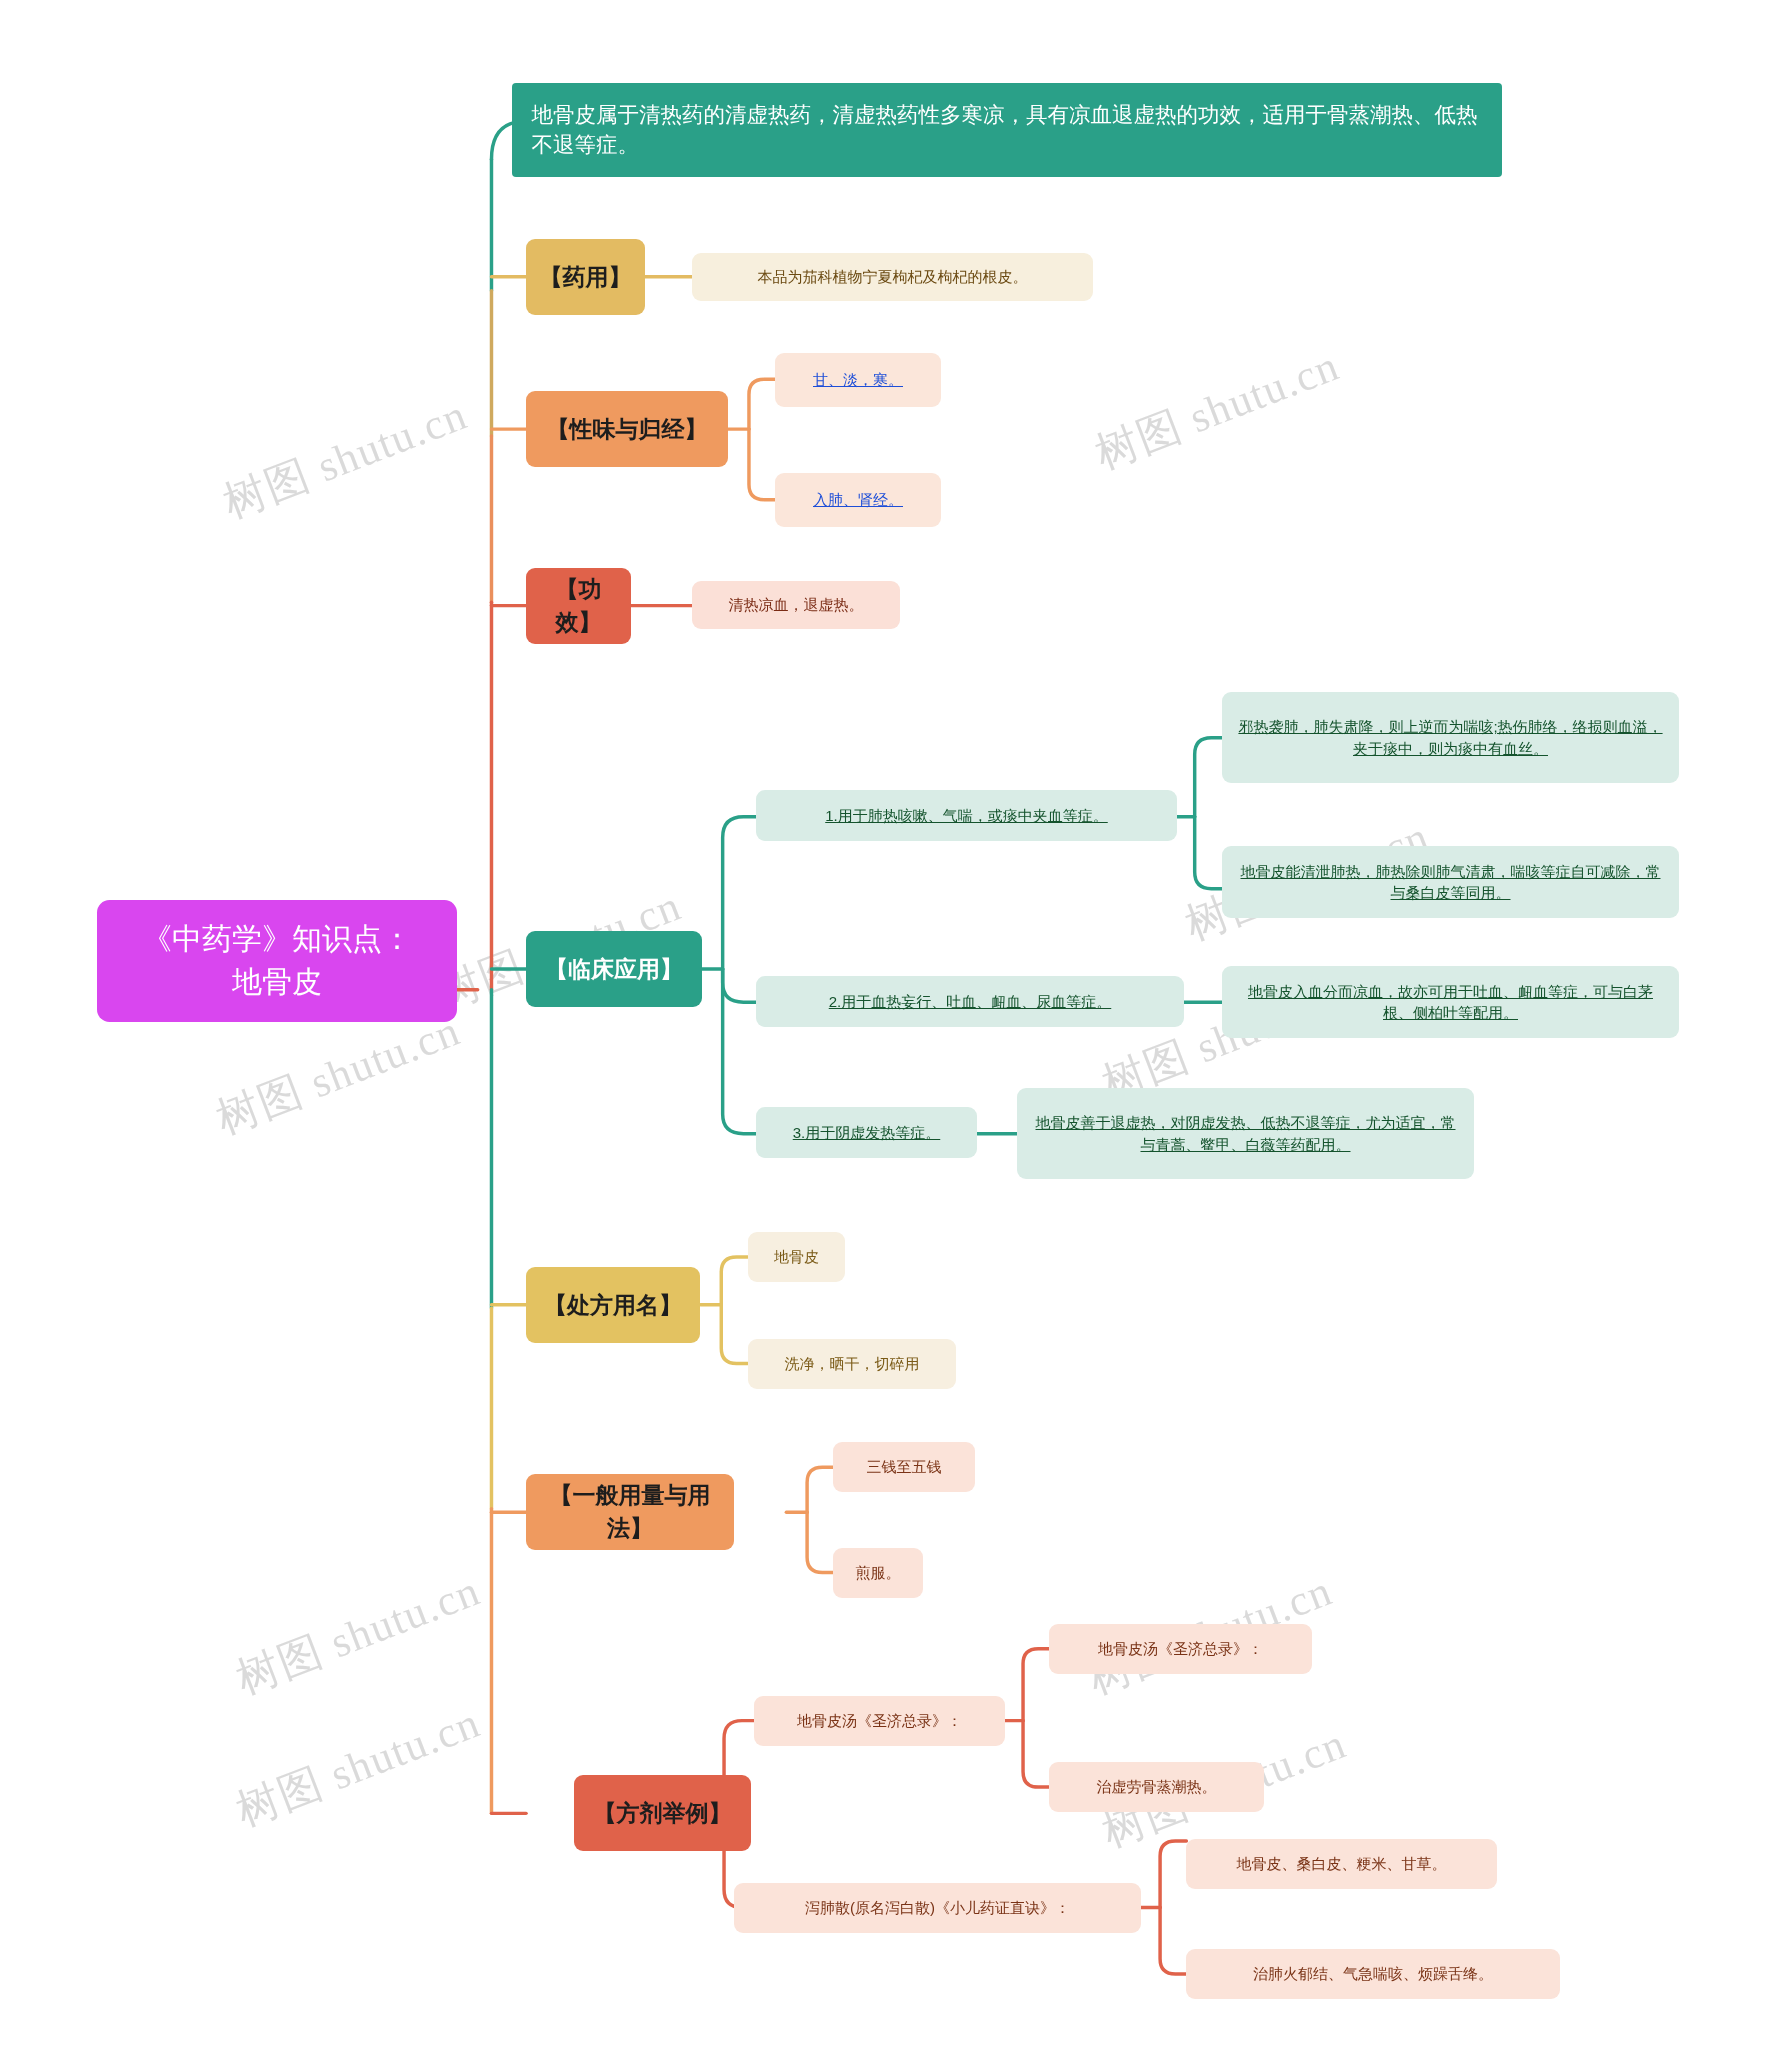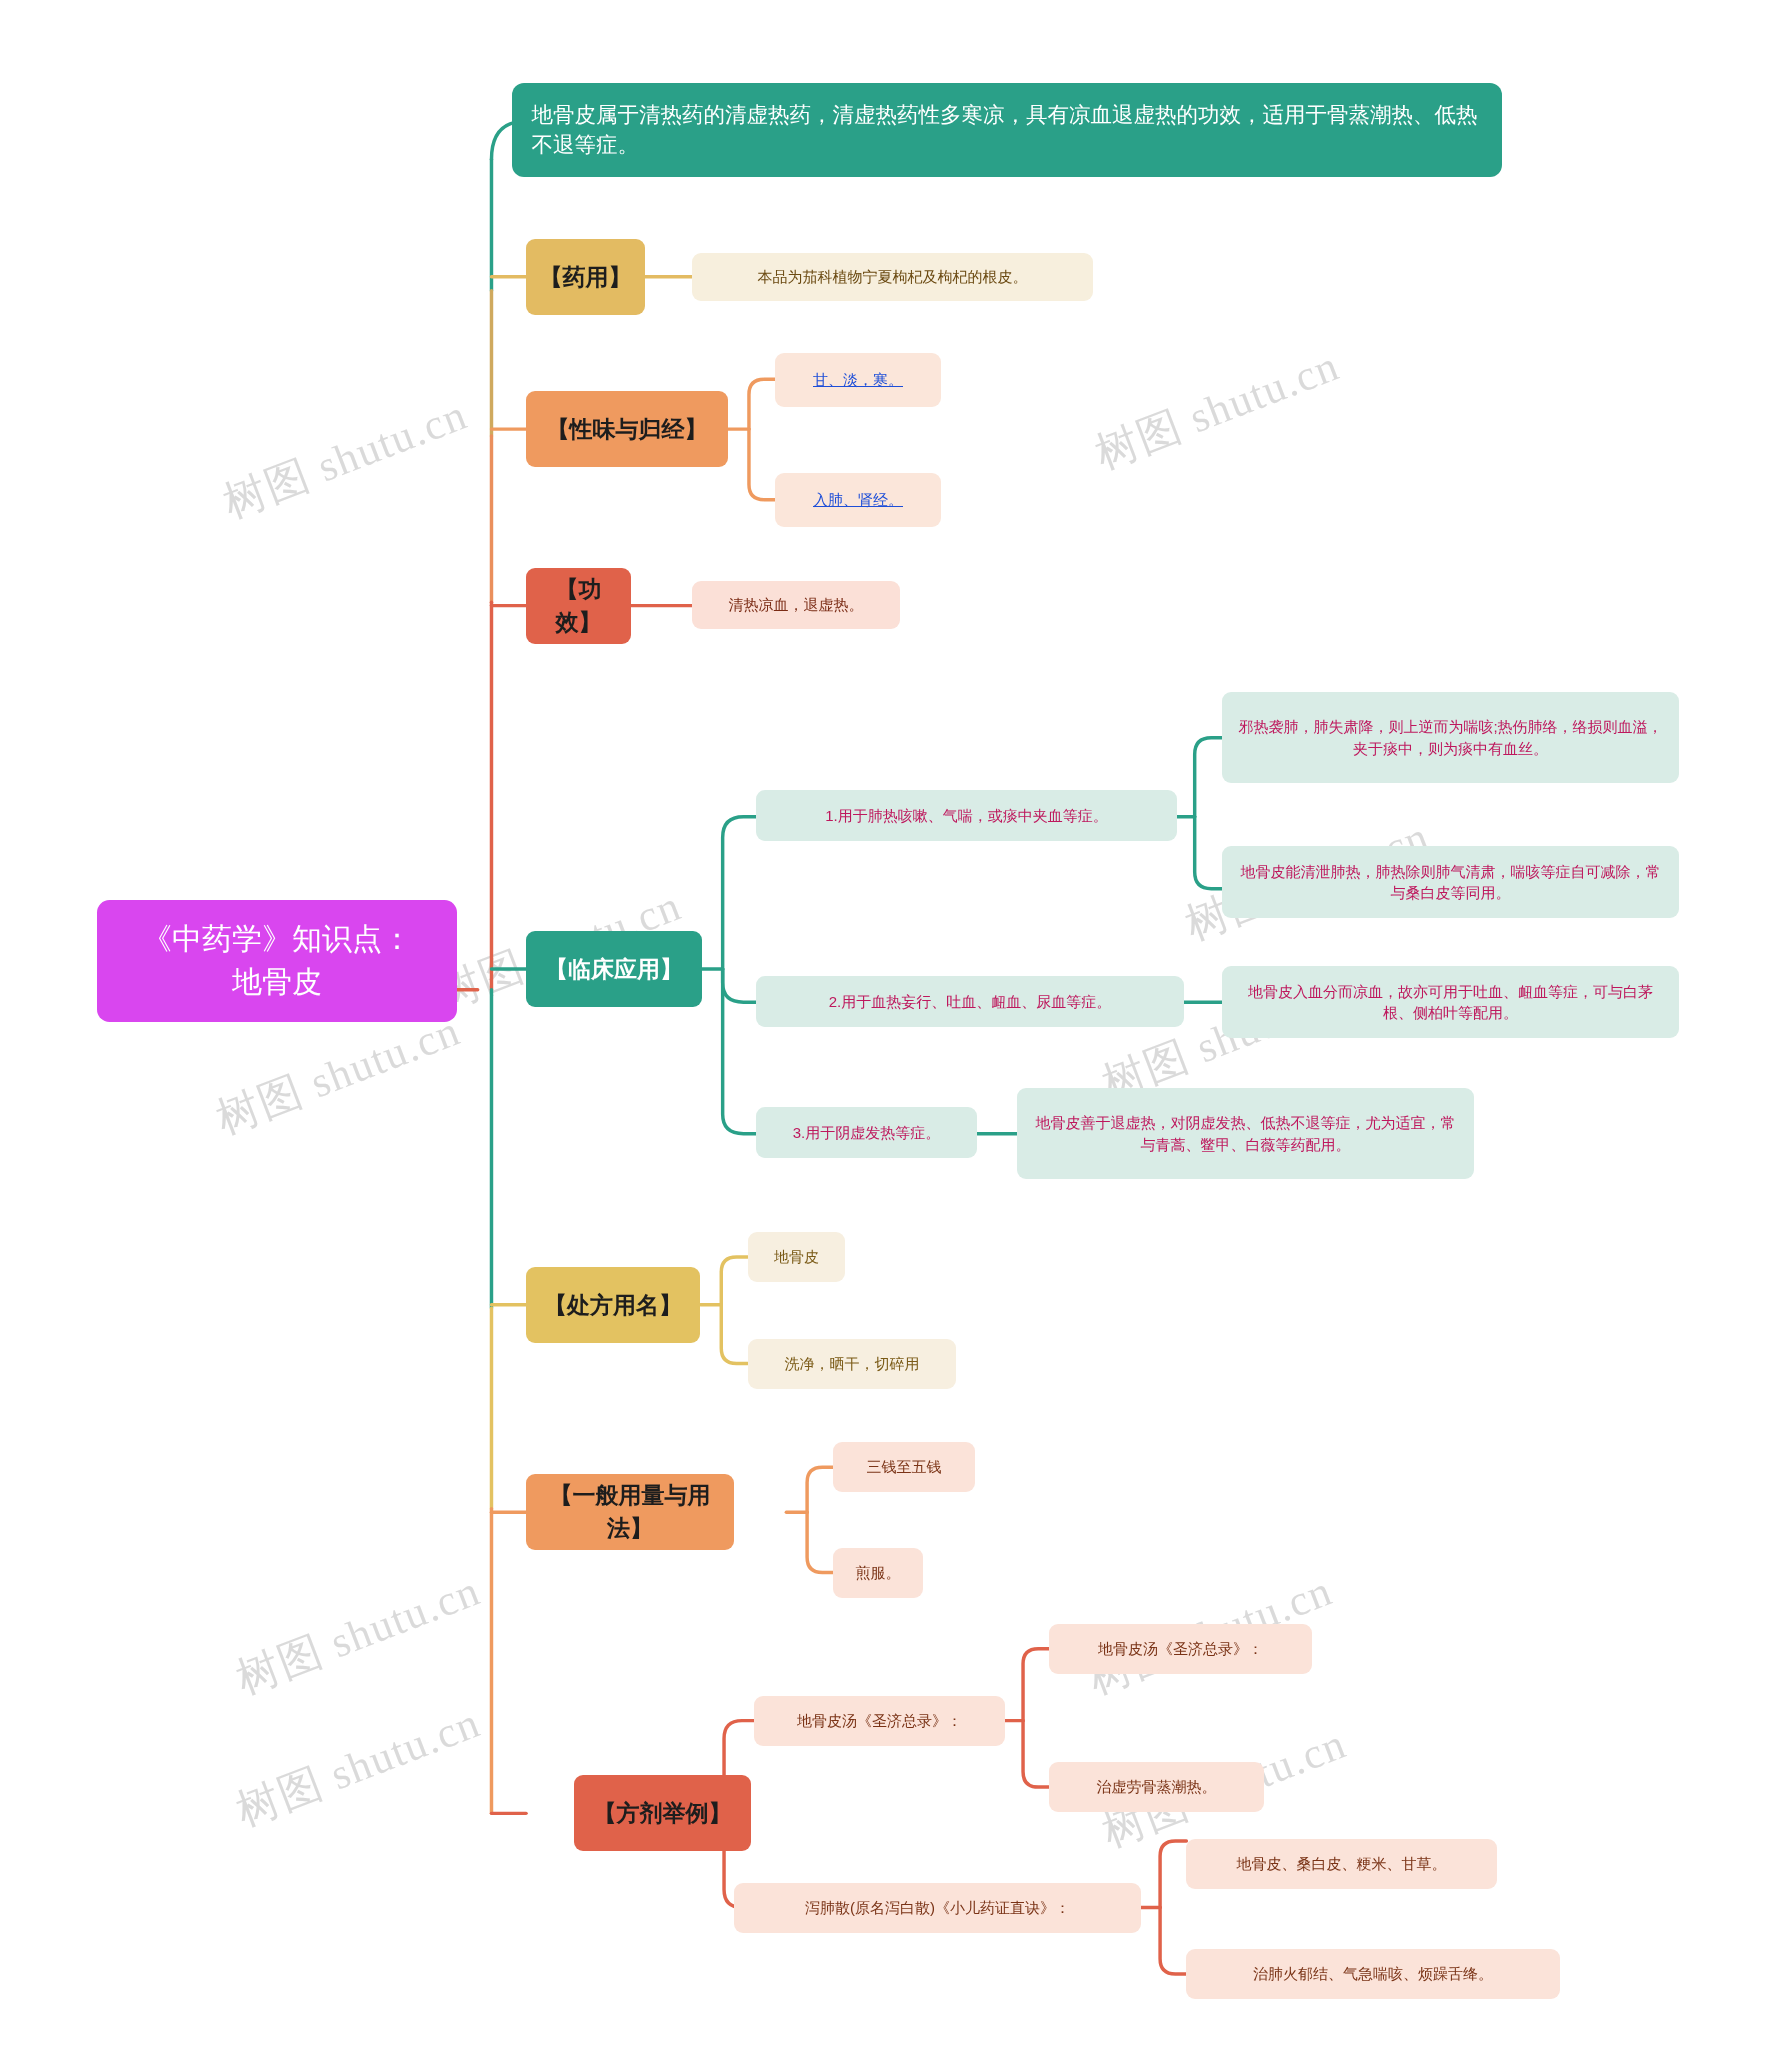--- a/index.html
+++ b/index.html
@@ -61,39 +61,39 @@
   .branch {
     color: #1d1d1d;
     font-size: 23px;
     font-weight: 600;
     justify-content: center;
     text-align: center;
     padding: 11px 12.5px;
     border-radius: 9px;
   }
   .b-summary { background: #2aa088; color:#ffffff; font-weight: 400; font-size: 21.5px;
-               text-align: left; justify-content: flex-start; padding: 16.6px 19.4px; border-radius: 12px; }
+               text-align: left; justify-content: flex-start; padding: 16.6px 19.4px; border-radius: 4px; }
   .b-gold    { background: #e3bb62; }
   .b-orange  { background: #ef9a5f; }
   .b-red     { background: #e0624a; color:#1d1d1d; }
   .b-teal    { background: #2aa088; color:#ffffff; }
   .b-yellow  { background: #e3c261; }
 
   
   .leaf {
     font-size: 15px;
     padding: 10.4px 13px;
     border-radius: 9px;
     text-align: center;
     justify-content: flex-start;
   }
   .l-cream  { background: #f7efdd; color: #6b4a12; }
   .l-peach  { background: #fbe6da; color: #1d4ed8; text-decoration: underline; }
   .l-rose   { background: #fbe0d7; color: #7a2b14; }
-  .l-mint   { background: #d9ece6; color: #be185d; }
+  .l-mint   { background: #d9ece6; color: #14532d; text-decoration: underline; }
   .l-sand   { background: #f7efe0; color: #7a5a16; }
   .l-blush  { background: #fbe3d9; color: #7a3316; }
 </style>
 </head>
 <body>
 
 <div id="canvas">
 
   <div class="wm" style="left:215px; top:478px;">树图 shutu.cn</div>
   <div class="wm" style="left:1087px; top:429px;">树图 shutu.cn</div>

